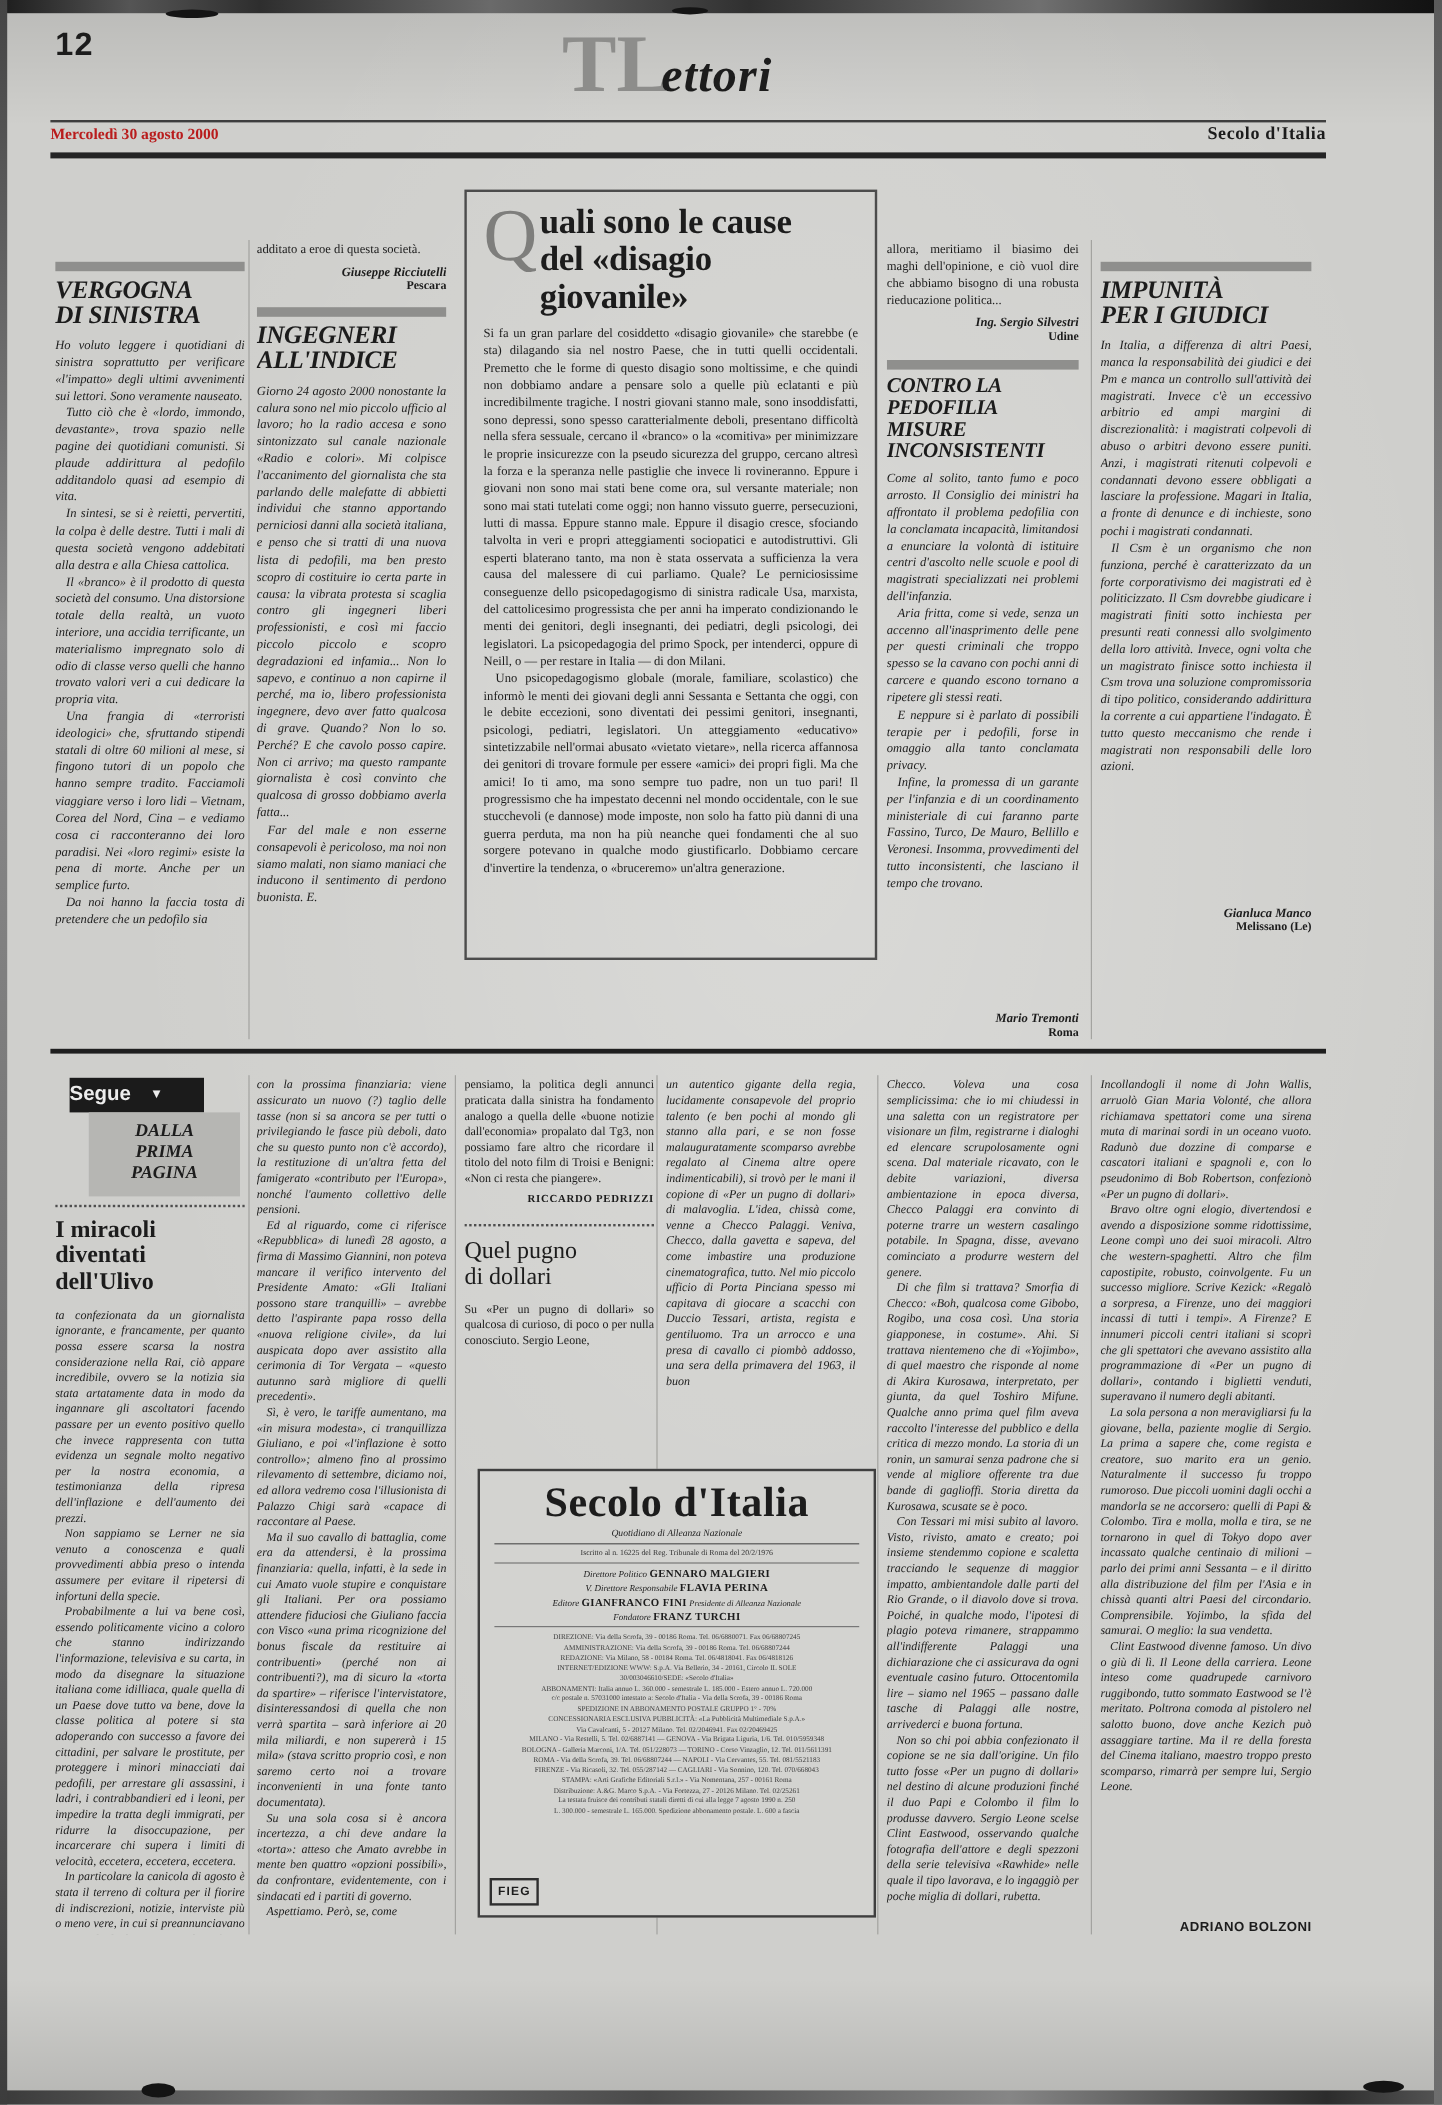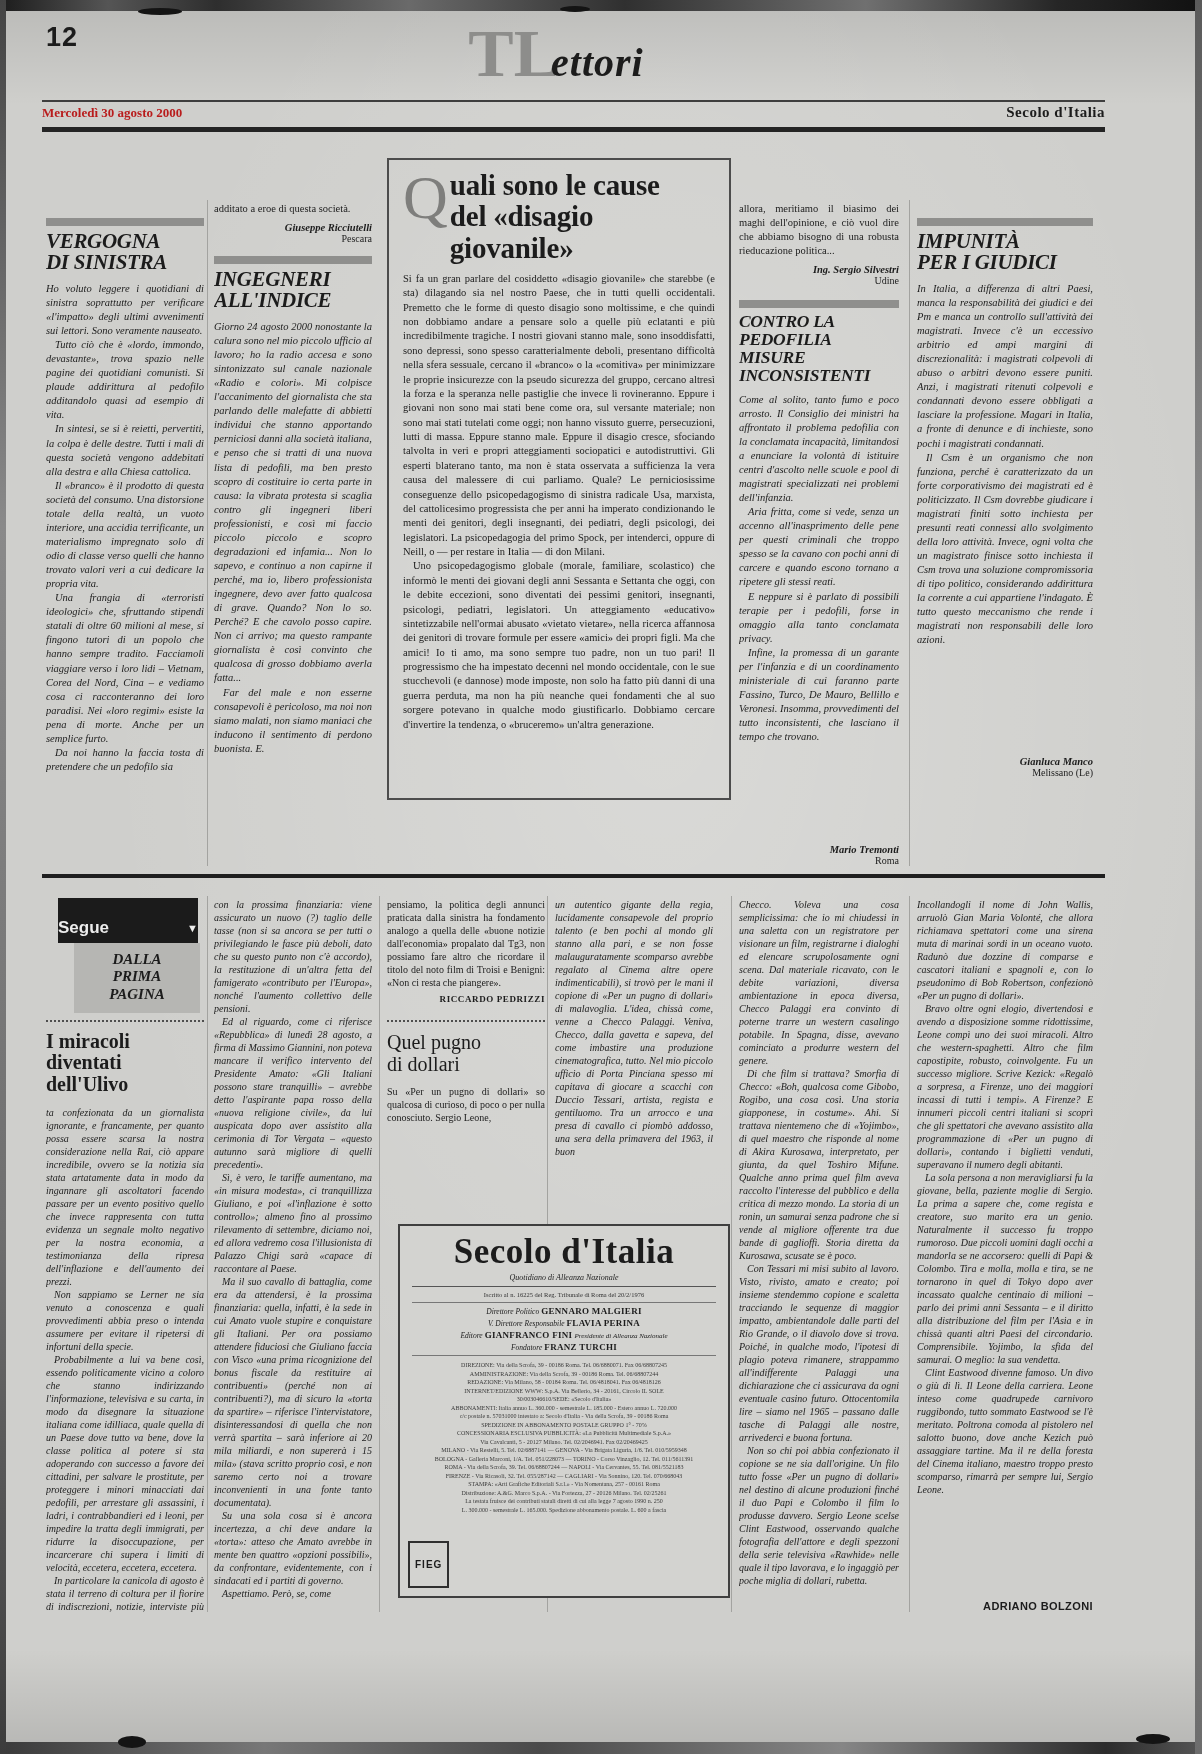--- a/index.html
+++ b/index.html
@@ -32,43 +32,43 @@
 
   
   .col{position:absolute;display:flex;flex-direction:column;overflow:hidden;}
   .graybar{height:8px;background:#8f8f8d;margin-bottom:5px;flex:none;}
   .lh{font-style:italic;font-weight:bold;font-size:21px;line-height:1.02;letter-spacing:-.3px;margin-bottom:8px;flex:none;}
   .body{font-size:10.5px;line-height:1.34;text-align:justify;overflow:hidden;}
   .body p{margin:0;text-indent:9px;}
   .body p:first-child{text-indent:0;}
   .grow{flex:1 1 auto;font-style:italic;}
   .sig{text-align:right;font-weight:bold;font-style:italic;font-size:10.5px;margin-top:6px;flex:none;}
-  .place{text-align:right;font-size:10px;flex:none;}
+  .place{text-align:right;font-size:10px;flex:none;font-weight:bold;}
   .vrule{position:absolute;width:1px;background:#a3a3a0;}
 
   
   .cbox{position:absolute;left:387px;top:158px;width:344px;height:642px;border:2px solid #4c4c4c;
         box-sizing:border-box;padding:10px 14px 10px 14px;display:flex;flex-direction:column;}
   .ctitle{display:flex;justify-content:center;align-items:flex-start;flex:none;}
   .cq{font-size:62px;line-height:.9;color:#7e7e7c;font-weight:normal;margin-right:2px;}
   .ctlines{font-size:29px;font-weight:600;line-height:1.08;letter-spacing:-.2px;}
   .cbody{flex:1 1 auto;overflow:hidden;font-size:10.5px;line-height:1.37;text-align:justify;margin-top:8px;}
   .cbody p{margin:0;text-indent:10px;}
   .cbody p:first-child{text-indent:0;}
   .csig{flex:none;text-align:right;padding-top:6px;}
   .csig .nm{font-weight:bold;font-style:italic;font-size:11px;}
   .csig .rl{font-style:italic;font-size:9.5px;line-height:1.25;}
 
   
   .bbody{font-size:10px;line-height:1.3;text-align:justify;overflow:hidden;}
   .bbody p{margin:0;text-indent:8px;}
   .bbody p:first-child{text-indent:0;}
   .segue{background:#1b1b1b;color:#ececec;font-family:"Liberation Sans","DejaVu Sans",sans-serif;
-        font-weight:bold;font-size:17px;width:140px;margin-left:12px;padding:20px 0 5px;
-        display:flex;justify-content:space-between;align-items:center;gap:16px;flex:none;}
+        font-weight:bold;font-size:17px;width:112px;margin-left:12px;padding:4px 0 5px;
+        display:flex;justify-content:flex-start;align-items:center;gap:16px;flex:none;}
   .segue .arr{font-size:11px;}
   .kicker{background:#b6b6b3;width:118px;margin-left:28px;text-align:center;font-style:italic;font-weight:bold;
         font-size:15px;line-height:1.15;padding:8px 4px 10px;flex:none;}
   .dotted{border-top:2px dotted #4e4e4e;margin:7px 0;flex:none;}
   .bh{font-weight:bold;font-size:20px;line-height:1.08;margin:2px 0 10px;flex:none;}
   .bh2{font-weight:normal;font-size:20px;line-height:1.1;margin:2px 0 10px;flex:none;}
   .smallsig{font-size:9px;font-weight:bold;text-align:right;letter-spacing:.6px;margin-top:5px;flex:none;}
   .bsig{text-align:right;font-weight:bold;font-size:11px;letter-spacing:.4px;margin-top:6px;flex:none;
         font-family:"Liberation Sans","DejaVu Sans",sans-serif;}
 
@@ -78,21 +78,21 @@
   .colo-mast{font-size:35px;font-weight:bold;letter-spacing:.5px;line-height:1;}
   .colo-sub{font-size:8px;font-style:italic;margin:4px 0 3px;padding-bottom:4px;border-bottom:1px solid #555;}
   .colo-reg{font-size:6.5px;margin:4px 0 3px;color:#333;border-bottom:1px solid #777;padding-bottom:4px;}
   .colo-staff{font-size:8px;margin:2px 0;}
   .colo-staff .lab{font-style:italic;font-size:7.5px;}
   .colo-staff .nm{font-weight:bold;font-size:9px;letter-spacing:.3px;}
   .colo-staff .suf{font-style:italic;font-size:7px;}
   .colo-fine{font-size:6px;line-height:1.42;color:#3a3a3a;margin-top:5px;text-align:center;}
   .colo-fine div{margin:0;}
   .fieg{position:absolute;left:8px;bottom:8px;border:2px solid #2f2f2f;font-weight:bold;font-size:10px;
-        padding:16px 5px;font-family:"Liberation Sans","DejaVu Sans",sans-serif;letter-spacing:1px;}
+        padding:4px 5px;font-family:"Liberation Sans","DejaVu Sans",sans-serif;letter-spacing:1px;}
   .hrule-bottom{position:absolute;left:42px;width:1063px;top:874px;height:4px;background:#1f1f1f;}
 </style>
 </head>
 <body>
 
 <div class="page">
   <div class="paper-grad"></div>
 
   <div class="pagenum">12</div>
   <div class="mh">

